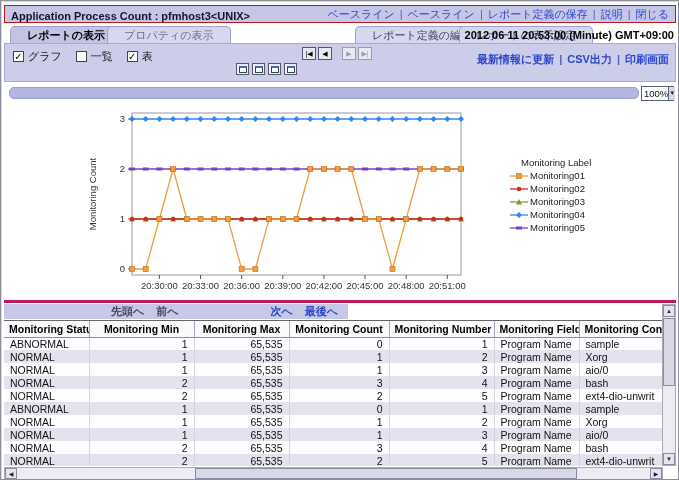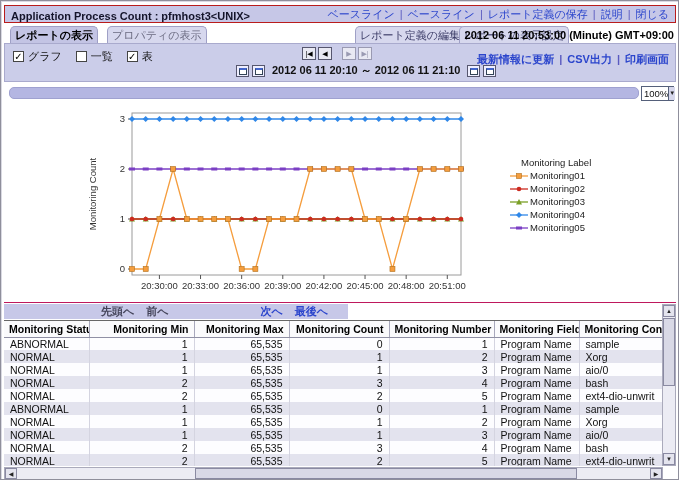--- a/index.html
+++ b/index.html
@@ -11,21 +11,21 @@
   
   .titlebar { position:absolute; left:3px; top:4px; width:672px; height:18px;
               background:#c6c7e7; border:1px solid #b91c1c; display:flex; align-items:flex-end; }
   .titlebar .wtitle { font-weight:bold; padding-left:6px; color:#14142a; white-space:nowrap; }
   .titlebar .tlinks { margin-left:auto; padding-right:6px; white-space:nowrap; }
   .link { color:#2b45cc; cursor:pointer; text-decoration:none; }
   .sep { color:#5a5ac0; margin:0 5px; }
 
   
   .tabrow { position:absolute; left:3px; top:22px; width:672px; height:20px; background:#fff; }
-  .tab { position:absolute; bottom:0; height:17px; line-height:16px; padding:0 4px;
+  .tab { position:absolute; bottom:0; height:17px; line-height:16px; padding:0 16px;
          border:1px solid #9fa0c6; border-bottom:none; border-radius:5px 5px 0 0;
          background:#d7d8ee; color:#6a6a80; white-space:nowrap; cursor:pointer;text-align:right; }
   .tab.active { background:#c3c4e4; color:#000; font-weight:bold; }
   .tab.right2 { color:#3a3a66; }
   .timestamp { position:absolute; right:2px; bottom:2px; font-weight:bold; white-space:nowrap; color:#000;text-align:right; }
 
   
   .toolbar { position:absolute; left:3px; top:42px; width:672px; height:39px;
              background:#cbcde9; border:1px solid #a9aacd; }
   .checks { position:absolute; left:8px; top:5px; display:flex; align-items:center; gap:4px; }
@@ -39,54 +39,54 @@
   .navbtn:nth-child(2) { margin-right:8px; }
   .daterow { position:absolute; left:231px; top:19px; display:flex; align-items:center; gap:3px; }
   .icobtn { width:13px; height:12px; background:#eef; border:1px solid #56566e; position:relative; cursor:pointer; }
   .icobtn .cal { position:absolute; left:2px; top:2px; width:8px; height:7px; background:#fff;
                  border:1px solid #345; border-top:2px solid #4466cc; }
   .daterange { font-weight:bold; margin:0 4px; white-space:nowrap; }
   .toolbar-links { position:absolute; right:6px; top:8px; white-space:nowrap; font-weight:bold; }
 
   
   .chartpane { position:absolute; left:3px; top:84px; width:672px; height:218px;
-               background:#fff; border-bottom:1px solid #be185d; }
+               background:#fff; border-bottom:3px solid #be185d; }
   .chartbar { position:absolute; left:5px; top:2px; width:630px; height:12px;
               background:#b4b6e2; border:1px solid #9fa1d0; border-radius:5px; }
   .zoomsel { position:absolute; right:2px; top:1px; width:33px; height:15px; background:#fff;
              border:1px solid #55607a; display:flex; align-items:center; cursor:pointer; }
   .zoomsel .zval { flex:1; font-size:9.5px; padding-left:2px; }
   .zoomsel .zbtn { width:12px; height:13px; background:#d6d7ec; border-left:1px solid #55607a;
                    font-size:6px; line-height:12px; text-align:center; color:#222; }
   .legend { position:absolute; left:505px; top:72px; font-size:9.5px; color:#222; }
   .legend .ltitle { padding-left:12px; margin-bottom:1px; }
   .legend .litem { display:flex; align-items:center; height:13px; }
   .legend .litem svg { margin-right:1px; }
 
   
   .pgrow { position:absolute; left:3px; top:303px; width:672px; height:15px; background:#fff; }
   .pgstrip { position:absolute; left:0; top:0; width:344px; height:15px; background:#c7c8e8;
              display:flex; align-items:center; justify-content:flex-end; gap:12px;
-             padding-right:20px; font-weight:bold; }
+             padding-right:10px; font-weight:bold; }
   .pg-disabled { color:#44445a; }
   .pg-text { color:#000;margin-top:24px; }
   .pg-link { color:#2b45cc; cursor:pointer; }
 
   
   .tablewrap { position:absolute; left:3px; top:319px; width:659px; height:146px; overflow:hidden;
                border-top:1px solid #666; }
   table.grid { border-collapse:collapse; table-layout:fixed; width:659px; font-size:10.5px; }
   table.grid th { height:16px; font-weight:bold; background:#fafafc; color:#000;
                   border-right:1px solid #a8a8bc; border-bottom:1px solid #8f8fa4;
                   padding:0 5px; white-space:nowrap; overflow:hidden; }
   table.grid td { height:13px; padding:0 6px; white-space:nowrap; overflow:hidden;
                   border-right:1px solid #d4d4e0; }
   table.grid tr.even td { background:#e3e3ee; }
   table.grid tr.odd td { background:#fdfdff; }
-  .al { text-align:left; } .ar { text-align:right; } .ac { text-align:right; }
+  .al { text-align:left; } .ar { text-align:right; } .ac { text-align:center; }
 
   
   .vscroll { position:absolute; right:2px; top:303px; width:14px; height:162px;
              background:#ececf4; border:1px solid #aab; }
   .hscroll { position:absolute; left:3px; top:466px; width:659px; height:13px;
              background:#ececf4; border:1px solid #aab; }
   .sbtn { position:absolute; background:#e4e4ee; border:1px solid #8a8aa2; color:#222;
           text-align:center; cursor:pointer; }
   .vscroll .sbtn { width:12px; height:12px; left:0; font-size:6px; line-height:11px; }
   .vscroll .up { top:0; } .vscroll .down { bottom:0; }
@@ -130,21 +130,20 @@
         <span class="navbtn disabled">▶</span>
         <span class="navbtn disabled">▶|</span>
       </div>
     <div class="daterow">
       <span class="icobtn">
           <span class="cal"></span>
         </span>
       <span class="icobtn">
           <span class="cal"></span>
         </span>
-      <span class="daterange">2012 06 11 20:10 ～ 2012 06 11 21:10</span>
       <span class="icobtn">
           <span class="cal"></span>
         </span>
       <span class="icobtn">
           <span class="cal"></span>
         </span>
     </div>
     <div class="toolbar-links"><span class="link">最新情報に更新</span><span class="sep">|</span><span class="link">CSV出力</span><span class="sep">|</span><span class="link">印刷画面</span></div>
   </div>
 

